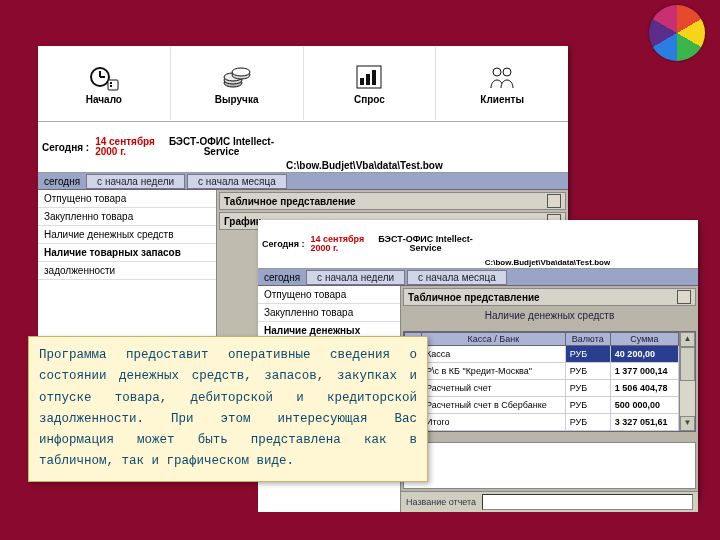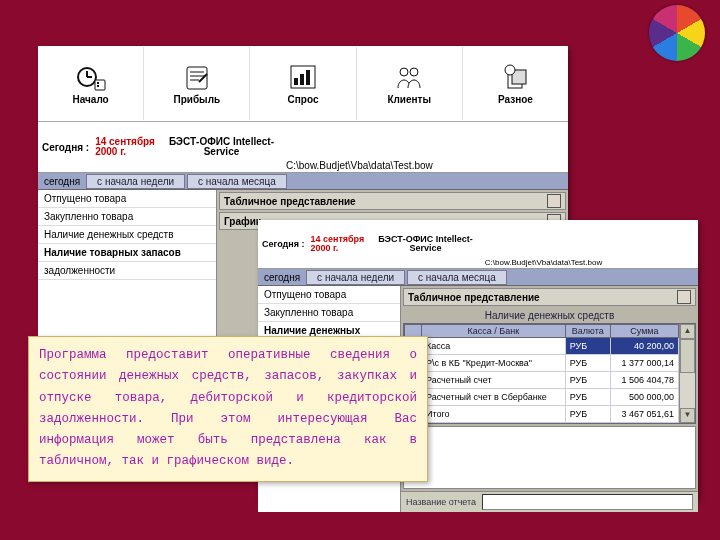--- a/index.html
+++ b/index.html
@@ -9,59 +9,59 @@
 .toolbar{background:#fff;border-bottom:1px solid #aaa;display:flex;padding:1px 0;}
 .tb-btn{flex:1;text-align:center;cursor:pointer;padding:15px 0;border-right:1px solid #e0e0e0;}
 .tb-btn:last-child{border-right:none;}
 .tb-ico{width:32px;height:30px;margin:0 auto 2px;display:block;}
 .tb-ico svg{width:32px;height:30px;}
 .tb-lbl{font-weight:bold;font-size:10px;}
 .headerbar{background:#fff;display:flex;align-items:center;padding:1px 4px;border-bottom:1px solid #999;font-size:10px;}
 .headerbar .lbl{font-weight:bold;margin-right:6px;}
 .headerbar .dt{font-weight:bold;color:#c00;margin-right:14px;line-height:1.05;}
 .headerbar .app{font-weight:bold;margin-right:12px;text-align:center;line-height:1.05;}
-.headerbar .path{font-weight:normal;margin-top:37px;}
+.headerbar .path{font-weight:bold;margin-top:37px;}
 .tabrow{background:#9aa4c7;display:flex;align-items:center;font-size:10px;height:16px;border-bottom:1px solid #667;}
 .tabrow .tlbl{padding:0 6px;}
 .tabrow .tab{background:#cfd4e6;margin-right:2px;padding:1px 10px;border:1px solid #778;cursor:pointer;color:#223;}
 .body1{display:flex;height:calc(100% - 90px);}
 .leftcol{width:178px;background:#fff;border-right:1px solid #888;}
 .li{padding:3px 6px;border-bottom:1px solid #ddd;font-size:10px;cursor:pointer;}
 .li.bold{font-weight:bold;}
 .rightcol{flex:1;background:#bfbcaf;position:relative;}
 .viewrow{display:flex;align-items:center;background:#d6d3c8;border:1px solid #888;margin:2px;padding:1px 4px;font-weight:bold;font-size:10px;}
 .viewrow .sq{width:12px;height:12px;border:1px solid #555;background:#ddd8cb;margin-left:auto;cursor:pointer;}
 .chartplace{position:absolute;bottom:0;left:8px;width:170px;height:60px;overflow:hidden;}
 .chartplace svg{width:170px;height:60px;}
 
 .win2{left:258px;top:220px;width:440px;height:280px;}
 .body2{display:flex;height:calc(100% - 54px);}
 .leftcol2{width:142px;background:#fff;border-right:1px solid #888;}
 .right2{flex:1;display:flex;flex-direction:column;}
 .subhdr{display:flex;align-items:center;background:#d6d3c8;border:1px solid #888;margin:2px;padding:1px 4px;font-weight:bold;font-size:10px;}
 .subhdr .sq{width:12px;height:12px;border:1px solid #555;background:#ddd8cb;margin-left:auto;cursor:pointer;}
 .tblttl{text-align:center;font-size:10px;padding:2px 0;color:#224;}
-.tbl{margin:0 2px;border:1px solid #667;background:#fff;display:flex;}
+.tbl{margin:8px 2px;border:1px solid #667;background:#fff;display:flex;}
 .tbl-main{flex:1;}
 .tbl table{width:100%;border-collapse:collapse;font-size:9px;}
 .tbl th{background:#acb4d6;border:1px solid #667;padding:1px 4px;font-weight:normal;color:#223;}
 .tbl td{border:1px solid #ccd;padding:3px 4px;}
-.tbl td.num{text-align:right;}
+.tbl td.num{text-align:left;font-weight:bold;}
 .tbl tr.sel td{background:#2a3e8f;color:#fff;}
 .tbl tr.sel td.kb{background:#fff;color:#000;}
 .arrow{display:inline-block;width:0;height:0;border-top:3px solid transparent;border-bottom:3px solid transparent;border-left:5px solid #000;margin-right:2px;vertical-align:middle;}
 .scrollbar{width:15px;background:#d9d6cc;border-left:1px solid #888;position:relative;}
 .scrollbar .sbtn{height:15px;border:1px solid #888;background:#cfcfc0;box-sizing:border-box;text-align:center;line-height:11px;font-size:8px;color:#444;cursor:pointer;}
 .scrollbar .thumb{position:absolute;top:15px;left:0;right:0;height:34px;background:#cfcfc0;border:1px solid #888;box-sizing:border-box;}
 .blank{flex:1;background:#fff;margin:2px;border:1px solid #888;}
 .footer2{height:20px;background:#cfcfc0;border-top:1px solid #888;display:flex;align-items:center;padding:0 5px;}
 .footer2 .flbl{font-size:9px;color:#334;margin-right:6px;}
 .footer2 .fld{flex:1;height:14px;background:#fff;border:1px inset #888;}
 
-.note{position:absolute;left:28px;top:336px;width:378px;background:#fff6d3;border:1px solid #c7b46a;box-shadow:2px 2px 5px rgba(0,0,0,.3);padding:8px 10px;font-family:Georgia,'Courier New',monospace;font-size:12.5px;color:#a21caf;line-height:1.7;text-align:justify;}
+.note{position:absolute;left:28px;top:336px;width:378px;background:#fff6d3;border:1px solid #c7b46a;box-shadow:2px 2px 5px rgba(0,0,0,.3);padding:8px 10px;font-family:Georgia,'Courier New',monospace;font-size:12.5px;color:#0c4a6e;line-height:1.7;text-align:justify;}
 </style>
 </head>
 <body>
 
 <div class="logo"></div>
 
 <div class="win win1">
   <div class="toolbar">
     <div class="tb-btn">
       <span class="tb-ico"><svg viewBox="0 0 32 30">
@@ -69,53 +69,45 @@
             <line x1="12" y1="15" x2="12" y2="9" stroke="#111" stroke-width="2"></line>
             <line x1="12" y1="15" x2="17" y2="15" stroke="#111" stroke-width="2"></line>
             <rect x="20" y="18" width="10" height="10" rx="1" fill="#fff" stroke="#111"></rect>
             <rect x="22" y="20" width="2" height="2" fill="#111"></rect>
             <rect x="22" y="23" width="2" height="2" fill="#111"></rect>
           </svg></span>
       <span class="tb-lbl">Начало</span>
     </div>
     <div class="tb-btn">
       <span class="tb-ico"><svg viewBox="0 0 32 30">
-            <rect x="6" y="5" width="20" height="22" rx="2" fill="#fff" stroke="#111"></rect>
-            <line x1="9" y1="10" x2="23" y2="10" stroke="#111"></line>
-            <line x1="9" y1="14" x2="23" y2="14" stroke="#111"></line>
-            <line x1="9" y1="18" x2="18" y2="18" stroke="#111"></line>
-            <line x1="18" y1="20" x2="26" y2="12" stroke="#111" stroke-width="2"></line>
-          </svg></span>
-      <span class="tb-lbl">Прибыль</span>
+            <ellipse cx="12" cy="21" rx="9" ry="4" fill="#bbb" stroke="#111"></ellipse>
+            <ellipse cx="12" cy="18" rx="9" ry="4" fill="#ddd" stroke="#111"></ellipse>
+            <ellipse cx="12" cy="15" rx="9" ry="4" fill="#eee" stroke="#111"></ellipse>
+            <ellipse cx="20" cy="13" rx="9" ry="4" fill="#ddd" stroke="#111"></ellipse>
+            <ellipse cx="20" cy="10" rx="9" ry="4" fill="#fff" stroke="#111"></ellipse>
+          </svg></span>
+      <span class="tb-lbl">Выручка</span>
     </div>
     <div class="tb-btn">
       <span class="tb-ico"><svg viewBox="0 0 32 30">
             <rect x="4" y="4" width="24" height="22" fill="#fff" stroke="#111"></rect>
             <rect x="7" y="16" width="4" height="7" fill="#111"></rect>
             <rect x="13" y="12" width="4" height="11" fill="#111"></rect>
             <rect x="19" y="8" width="4" height="15" fill="#111"></rect>
           </svg></span>
       <span class="tb-lbl">Спрос</span>
     </div>
     <div class="tb-btn">
       <span class="tb-ico"><svg viewBox="0 0 32 30">
             <circle cx="11" cy="10" r="4" fill="#fff" stroke="#111"></circle>
             <circle cx="21" cy="10" r="4" fill="#fff" stroke="#111"></circle>
             <path d="M5 26c0-5 3-8 6-8s6 3 6 8" fill="#fff" stroke="#111"></path>
             <path d="M15 26c0-5 3-8 6-8s6 3 6 8" fill="#fff" stroke="#111"></path>
           </svg></span>
       <span class="tb-lbl">Клиенты</span>
-    </div>
-    <div class="tb-btn">
-      <span class="tb-ico"><svg viewBox="0 0 32 30">
-            <rect x="9" y="12" width="14" height="14" fill="#fff" stroke="#111"></rect>
-            <rect x="13" y="8" width="14" height="14" fill="#ddd" stroke="#111"></rect>
-            <circle cx="11" cy="8" r="5" fill="#fff" stroke="#111"></circle>
-          </svg></span>
-      <span class="tb-lbl">Разное</span>
     </div>
   </div>
 
   <div class="headerbar">
     <span class="lbl">Сегодня :</span>
     <span class="dt"><span>14 сентября</span><br><span>2000 г.</span></span>
     <span class="app"><span>БЭСТ-ОФИС Intellect-</span><br><span>Service</span></span>
     <span class="path">C:\bow.Budjet\Vba\data\Test.bow</span>
   </div>
 
@@ -210,21 +202,21 @@
           <tr>
                   <td></td>
                   <td>Расчетный счет в Сбербанке</td>
                   <td>РУБ</td>
                   <td class="num">500 000,00</td>
                 </tr>
           <tr>
                   <td></td>
                   <td>Итого</td>
                   <td>РУБ</td>
-                  <td class="num">3 467 051,61</td>
+                  <td class="num">3 327 051,61</td>
                 </tr>
         </tbody>
             </table>
         </div>
         <div class="scrollbar">
           <div class="sbtn">▲</div>
           <div class="thumb"></div>
           <div class="sbtn" style="position:absolute;bottom:0;left:0;right:0;">▼</div>
         </div>
       </div>

